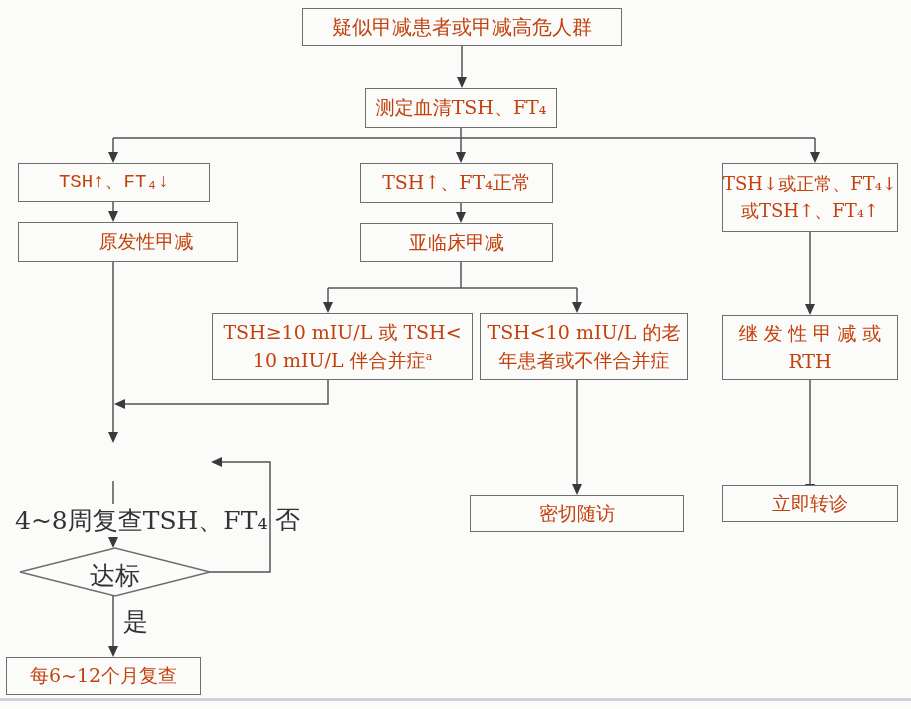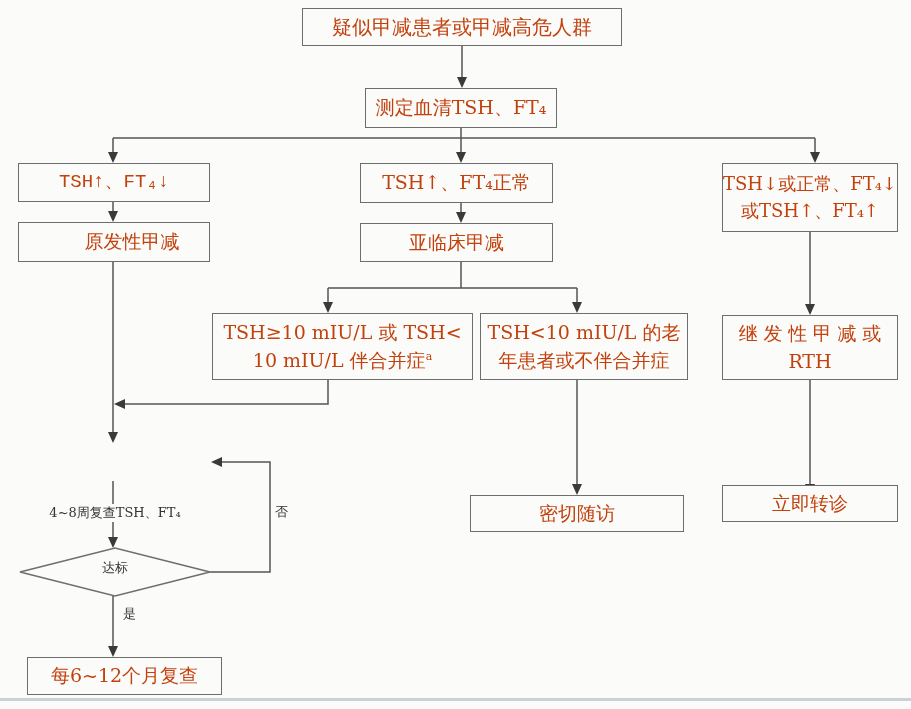--- a/index.html
+++ b/index.html
@@ -26,21 +26,21 @@
     line-height: 1.45;
     color: #c2410c;
     box-sizing: border-box;
     white-space: nowrap;
   }
   .box .line { display: block; }
   .spread { letter-spacing: 0.30em; text-indent: 0.30em; }
   sup { font-size: 11px; line-height: 0; vertical-align: super; }
   .freetext {
     position: absolute;
-    font-size: 13px;
+    font-size: 25px;
     color: #333;
     text-align: center;
     white-space: nowrap;
   }
   .masked { background: #fbfbfa; }
   .bottom-rule {
     position: absolute;
     left: 0; top: 698px;
     width: 911px; height: 3px;
     background: #ccd1d9;
@@ -93,21 +93,21 @@
   </div>
 
   <div class="box" style="left:365px; top:88px; width:192px; height:40px;">
     <span class="line">测定血清TSH、FT₄</span>
   </div>
 
   <div class="box" style="left:18px; top:163px; width:192px; height:39px;font-family:Liberation Mono, monospace;">
     <span class="line">TSH↑、FT₄↓</span>
   </div>
 
-  <div class="box" style="left:18px; top:222px; width:192px; height:40px;padding-left:36px;">
+  <div class="box" style="left:18px; top:222px; width:220px; height:40px;padding-left:36px;">
     <span class="line">原发性甲减</span>
   </div>
 
   <div class="box" style="left:360px; top:163px; width:193px; height:40px;">
     <span class="line">TSH↑、FT₄正常</span>
   </div>
 
   <div class="box" style="left:360px; top:223px; width:193px; height:39px;">
     <span class="line">亚临床甲减</span>
   </div>
@@ -134,21 +134,21 @@
 
 
   <div class="freetext masked" style="left:15px; top:504px; width:200px;">4~8周复查TSH、FT₄</div>
 
   <div class="freetext" style="left:275px; top:503px;">否</div>
 
   <div class="freetext" style="left:65px; top:559px; width:100px;">达标</div>
 
   <div class="freetext" style="left:123px; top:605px;">是</div>
 
-  <div class="box" style="left:27px; top:657px; width:195px; height:38px;">
+  <div class="box" style="left:6px; top:657px; width:195px; height:38px;">
     <span class="line">每6~12个月复查</span>
   </div>
 
   <div class="box" style="left:470px; top:495px; width:214px; height:37px;">
     <span class="line">密切随访</span>
   </div>
 
   <div class="box" style="left:722px; top:485px; width:176px; height:37px;">
     <span class="line">立即转诊</span>
   </div>

